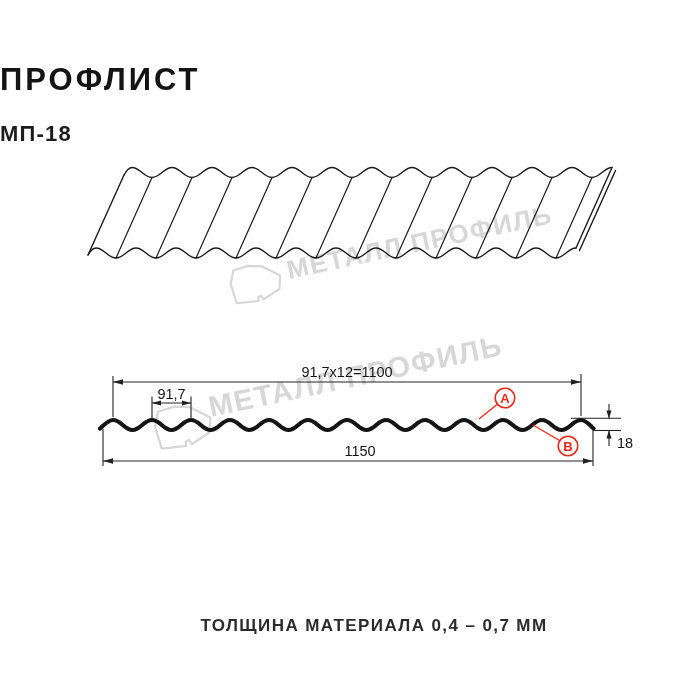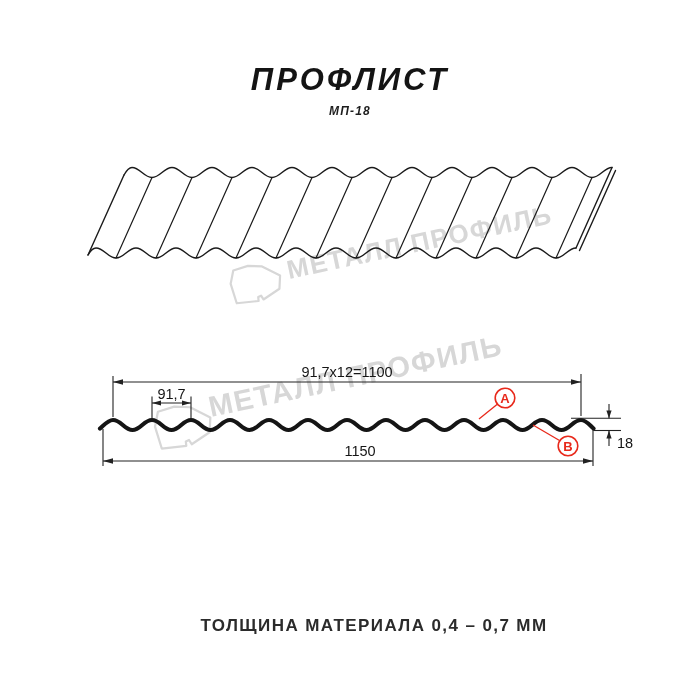--- a/index.html
+++ b/index.html
@@ -1,26 +1,26 @@
 <!DOCTYPE html>
 <html><head>
 <meta charset="utf-8">
 <style>
   html,body{margin:0;padding:0;background:#ffffff;}
   .stage{
     position:relative;width:700px;height:700px;background:#ffffff;overflow:hidden;
     font-family:"Liberation Sans",sans-serif;
   }
-  .hdr{position:absolute;left:0;top:64px;width:100%;text-align:center;font-style:italic;}
+  .hdr{position:absolute;left:0;top:64px;width:100%;}
   .hdr-title{
     margin:0;font-size:31px;font-weight:700;letter-spacing:3px;
     color:#141414;line-height:1.0;
   }
   .hdr-model{
-    margin-top:9px;font-size:12px;font-weight:600;letter-spacing:1.2px;color:#1d1d1d;
+    margin-top:26px;font-size:22px;font-weight:600;letter-spacing:1.2px;color:#1d1d1d;
   }
   .ftr{
     position:absolute;left:0;top:616px;width:100%;text-align:center;
     font-size:17px;font-weight:600;letter-spacing:1.4px;color:#2b2b2b;padding-left:24px;
   }
   svg.draw{position:absolute;left:0;top:0;}
   .wm-text{font-weight:700;letter-spacing:1.5px;}
   .dim-label{font-size:14.5px;}
   .marker-letter{font-size:13px;font-weight:600;text-anchor:middle;}
 </style>

